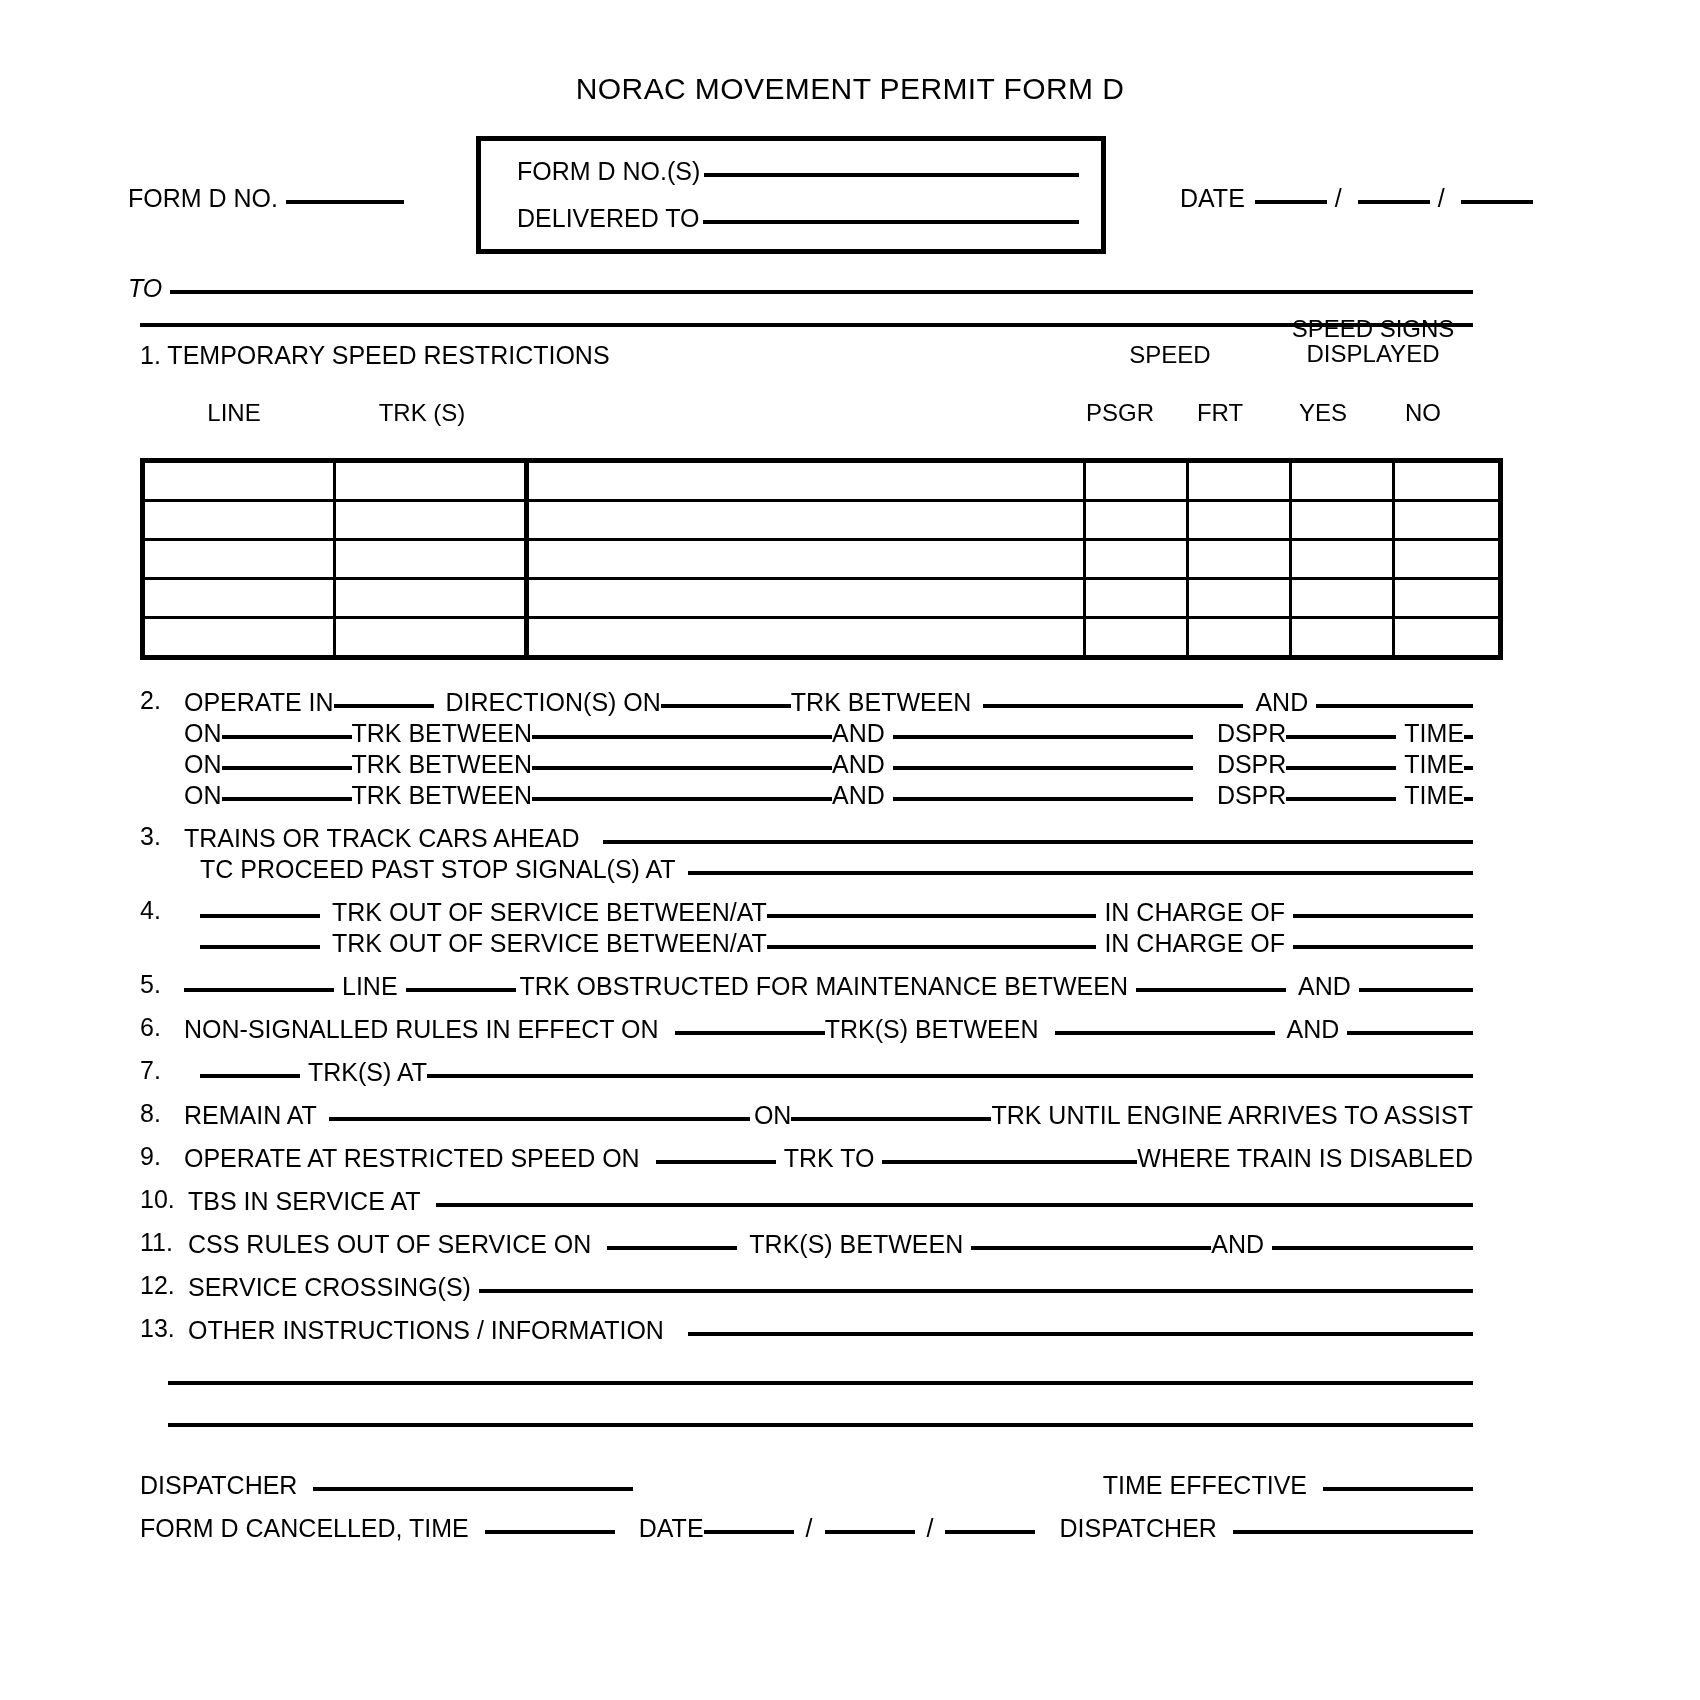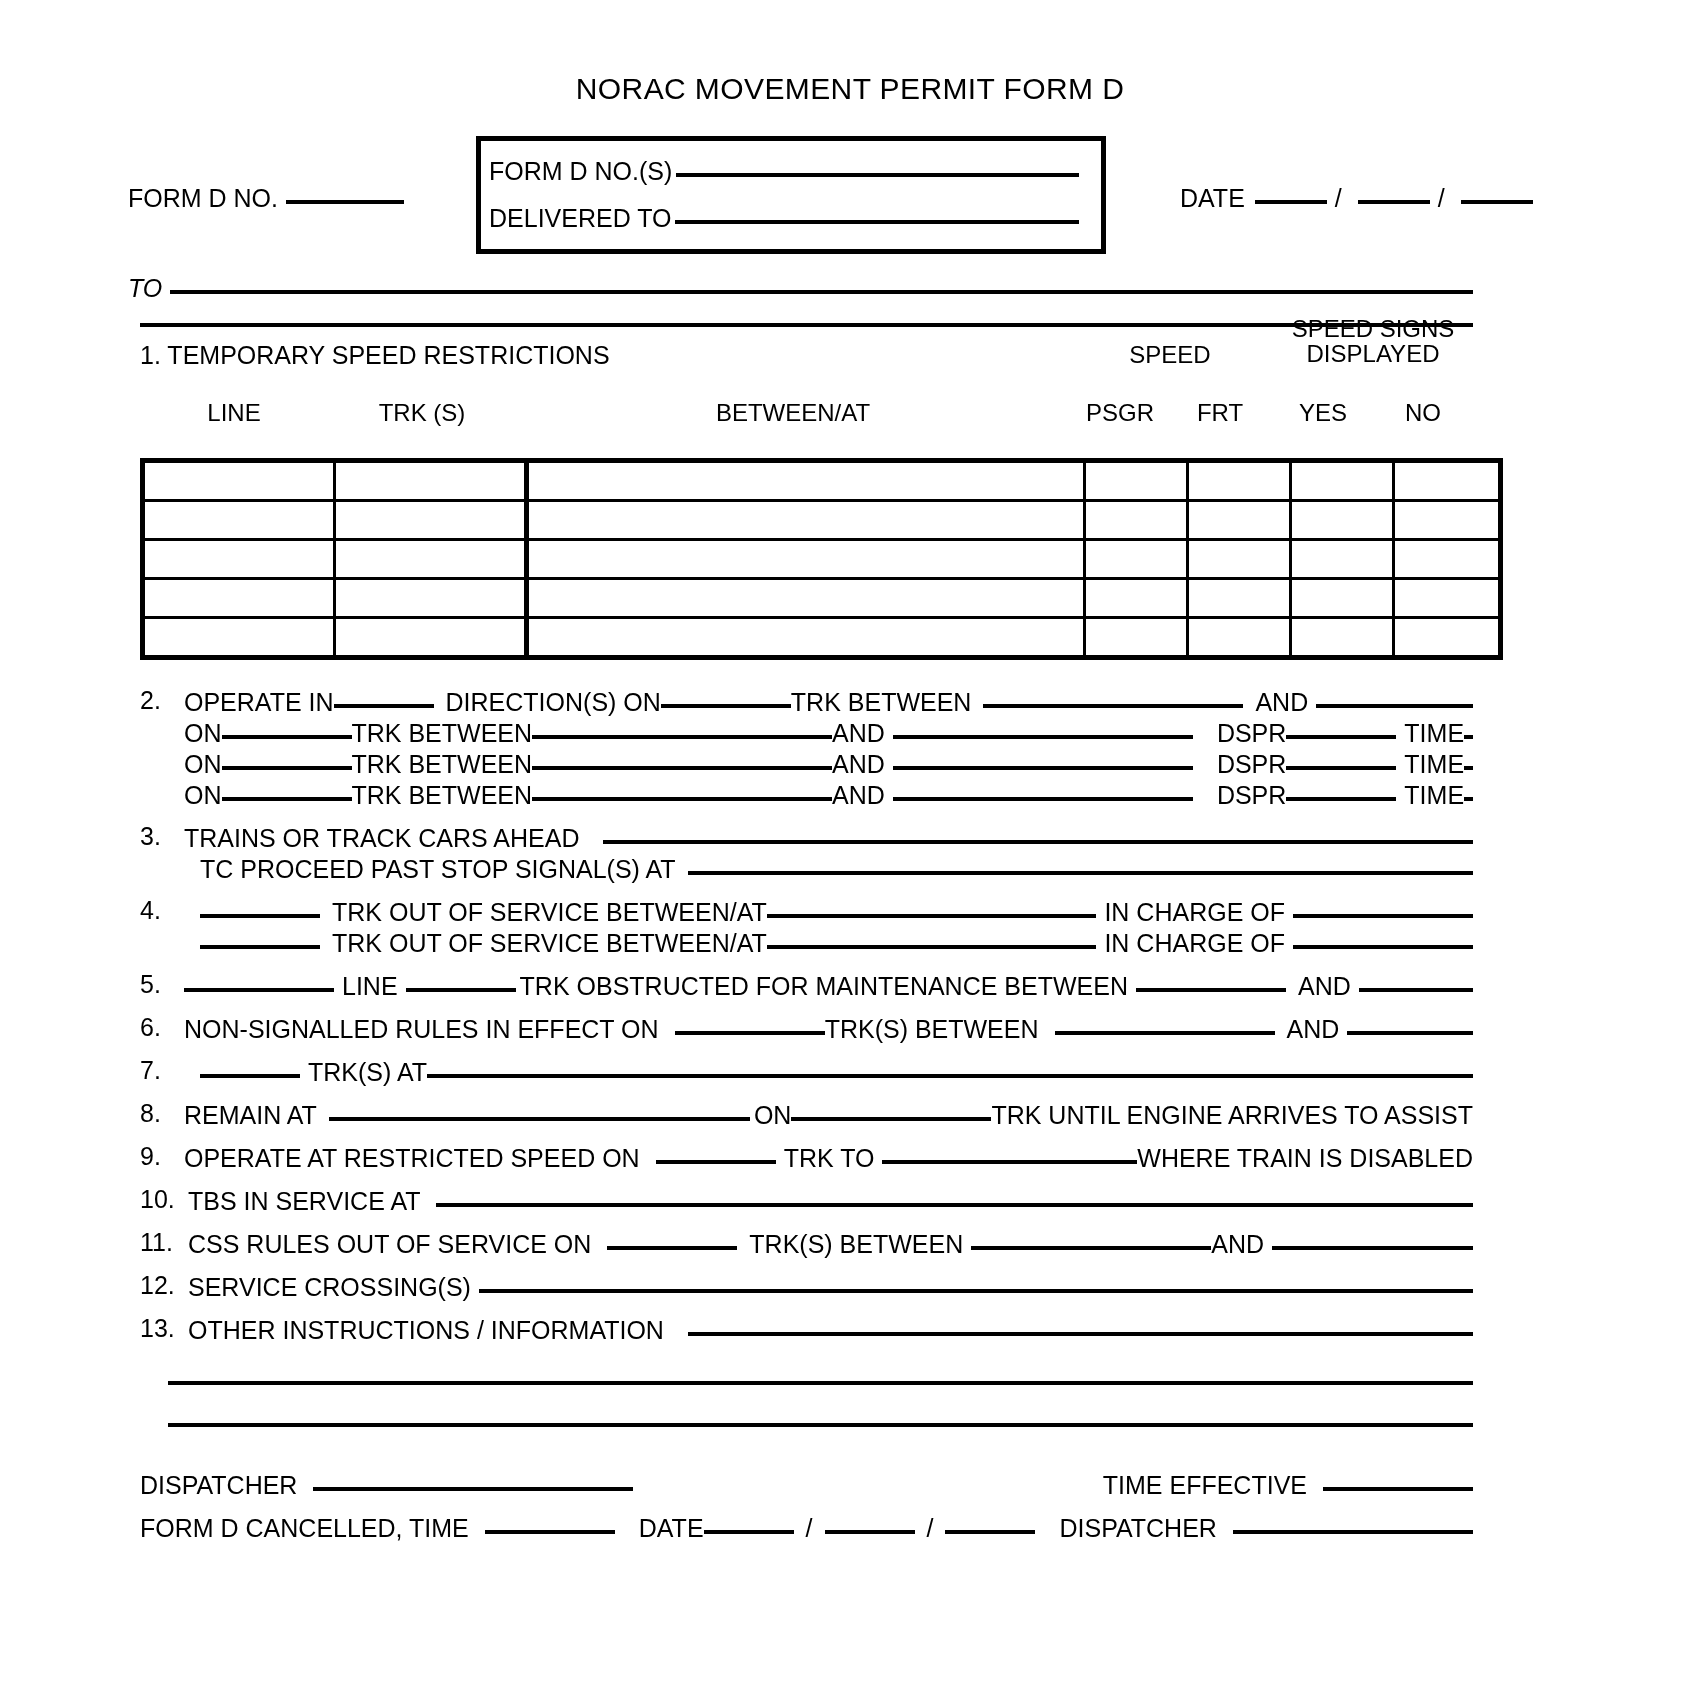--- a/index.html
+++ b/index.html
@@ -67,21 +67,21 @@
   .formdno-left .rule { width: 118px; margin-left: 8px; }
 
   .delivery-box {
     position: absolute;
     left: 476px;
     top: 8px;
     width: 630px;
     height: 118px;
     border: 5px solid #000;
     box-sizing: border-box;
-    padding: 18px 22px 0 8px;
+    padding: 18px 22px 0 36px;
   }
   .delivery-box .row { font-size: 25px; margin-bottom: 22px; }
   .delivery-box .rule { margin-left: 4px; }
 
   .date-right {
     position: absolute;
     left: 1180px;
     top: 58px;
     display: flex;
     align-items: flex-end;
@@ -269,21 +269,20 @@
     </div>
 
     <div class="sec1-head">
       <div class="hcell h-speed">SPEED</div>
       <div class="hcell h-signs">
         <div>SPEED SIGNS</div>
         <div>DISPLAYED</div>
       </div>
       <div class="hcell h-line">LINE</div>
       <div class="hcell h-trk">TRK (S)</div>
-      <div class="hcell h-between">BETWEEN/AT</div>
       <div class="hcell h-psgr">PSGR</div>
       <div class="hcell h-frt">FRT</div>
       <div class="hcell h-yes">YES</div>
       <div class="hcell h-no">NO</div>
     </div>
 
     <table class="tsr">
       <tbody>
         <tr>
           <td class="c-line"></td>

